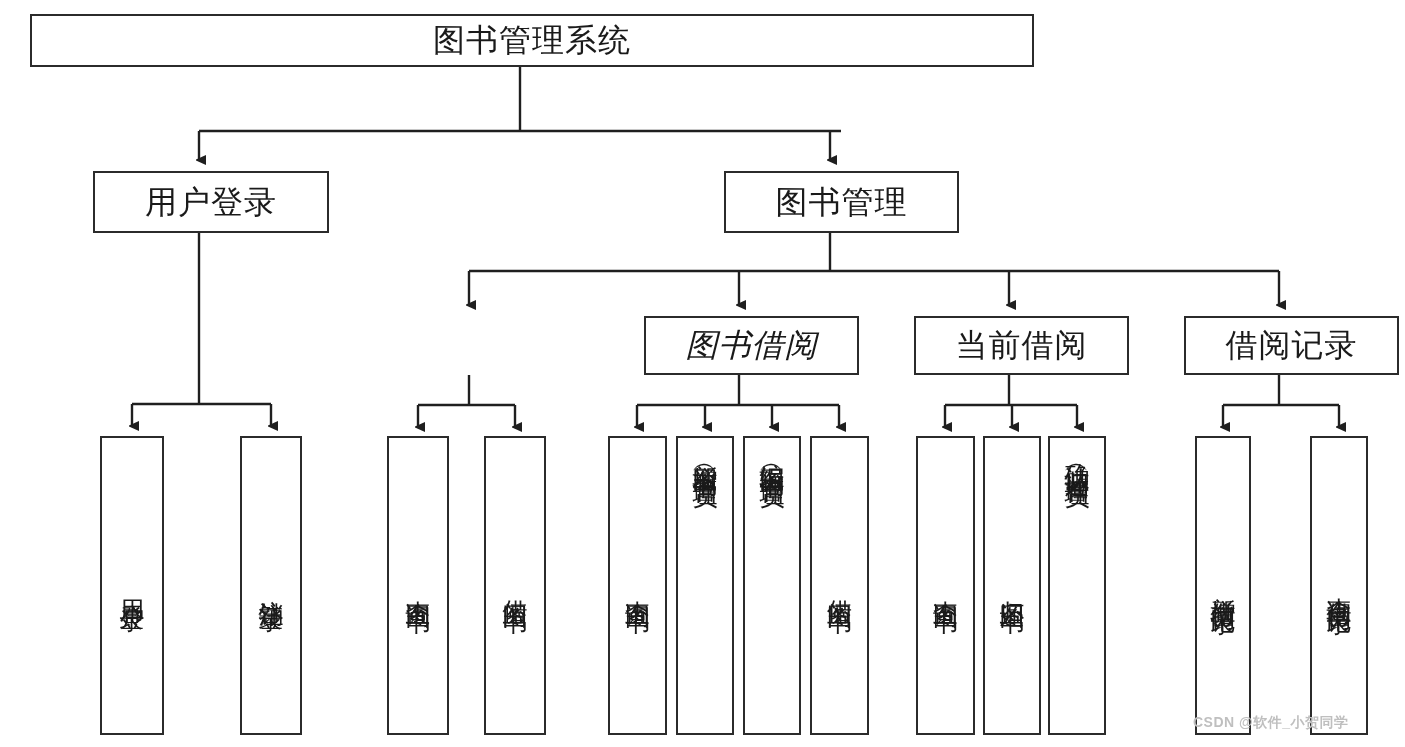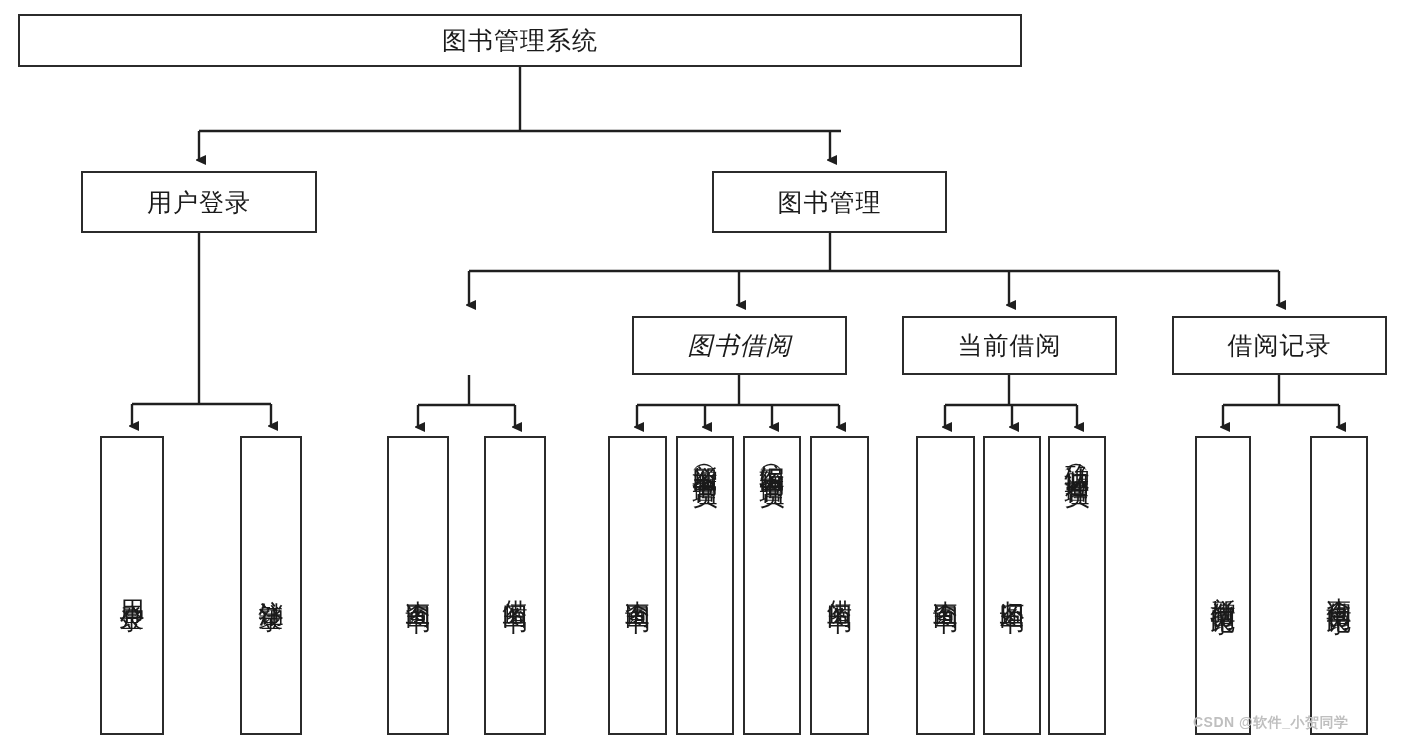--- a/index.html
+++ b/index.html
@@ -30,22 +30,23 @@
     border: 2px solid #2b2b2b;
     background: #ffffff;
     color: #1a1a1a;
     display: flex;
     align-items: center;
     justify-content: center;
     text-align: center;
     line-height: 1.08;
   }
   .node-h {
-    font-size: 25px;
+    font-size: 32px;
     letter-spacing: 1px;
+    margin-left: 12px;
   }
   .node-v {
     writing-mode: vertical-rl;
     text-orientation: upright;
     font-size: 25px;
     letter-spacing: 3px;
     align-items: center;
     justify-content: center;
     padding: 2px 0;
   }

